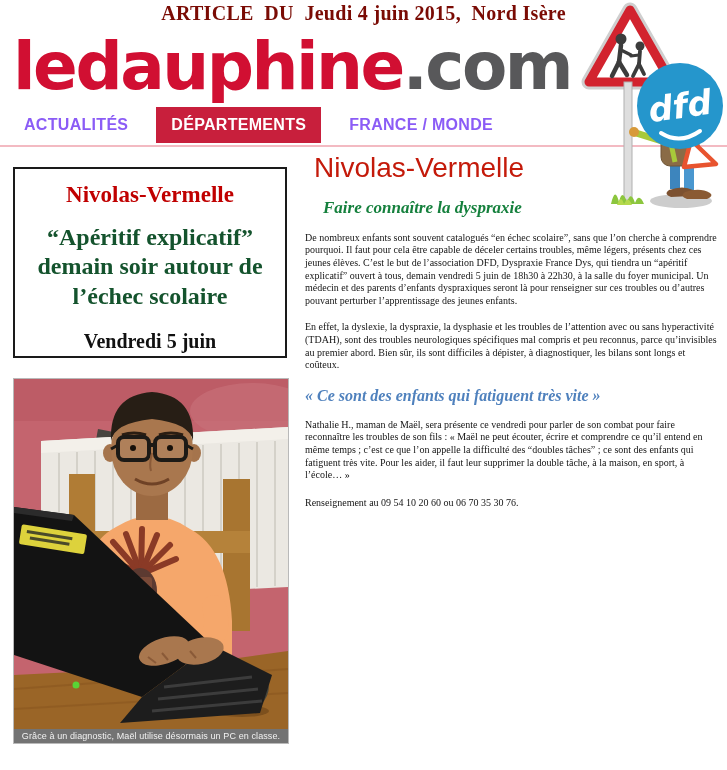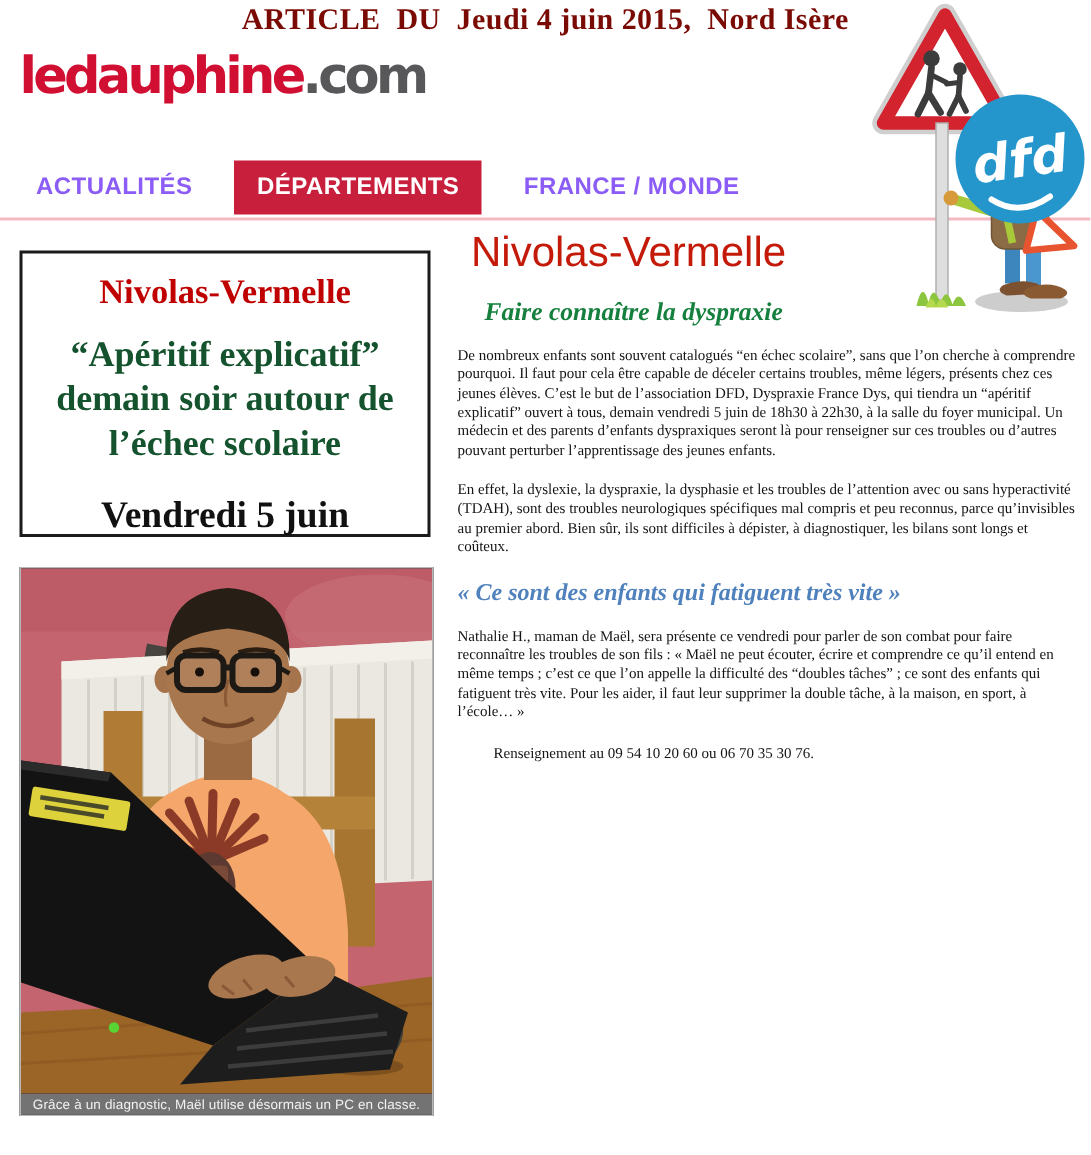--- a/index.html
+++ b/index.html
@@ -10,21 +10,21 @@
   
   .top-line{
     position:absolute;top:2px;left:0;width:727px;text-align:center;
     font-family:"Liberation Serif", serif;font-weight:bold;font-size:20px;
     color:#7a0b04;white-space:pre;letter-spacing:.3px;
   }
   
   .logo{
     position:absolute;top:34px;left:13px;
     font-family:"DejaVu Sans", sans-serif;font-weight:bold;
-    font-size:34px;letter-spacing:-2.5px;line-height:1;cursor:pointer;
+    font-size:66px;letter-spacing:-2.5px;line-height:1;cursor:pointer;
   }
   .logo .main{color:#d10f32;}
   .logo .suffix{color:#58585a;}
   
   .nav{
     position:absolute;top:107px;left:24px;height:36px;
     display:flex;align-items:stretch;
     font-family:"Liberation Sans", sans-serif;font-weight:bold;font-size:16px;
   }
   .nav-item{display:flex;align-items:center;padding:0 16px;color:#8b5cf6;cursor:pointer;letter-spacing:.3px;}
@@ -33,21 +33,21 @@
   .nav-underline{position:absolute;top:145px;left:0;width:727px;height:2px;background:#f3bac2;}
   
   .mascot{position:absolute;top:2px;left:573px;width:154px;height:214px;}
   
   .info-box{
     position:absolute;top:167px;left:13px;width:270px;height:187px;
     border:2px solid #1a1a1a;text-align:center;background:#fff;
   }
   .info-box .box-title{margin-top:13px;font-weight:bold;font-size:23px;color:#c00000;}
   .info-box .box-headline{margin:15px auto 0;width:248px;font-weight:bold;font-size:24px;line-height:1.22;color:#14532d;}
-  .info-box .box-date{margin-top:19px;font-weight:bold;font-size:25px;color:#111;}
+  .info-box .box-date{margin-top:19px;font-weight:bold;font-size:20px;color:#111;}
   
   .photo{
     position:absolute;top:378px;left:13px;width:274px;
     border:1px solid #b9b9b9;background:#000;
   }
   .photo svg{display:block;}
   .photo-caption{
     height:14px;background:#737373;color:#f2f2f2;text-align:center;
     font-family:"Liberation Sans", sans-serif;font-size:9px;line-height:14px;
     letter-spacing:.1px;
@@ -57,21 +57,21 @@
   .article-title{
     font-family:"Liberation Sans", sans-serif;font-size:28px;font-weight:normal;
     color:#c41a0a;margin:0 0 0 9px;line-height:1.1;
   }
   .article-subtitle{
     margin:14px 0 0 18px;color:#15803d;font-weight:bold;font-style:italic;
     font-size:17px;
   }
   .article p{font-size:10px;line-height:1.26;margin:14px 0 0 0;}
   .article .quote{color:#4f81bd;font-weight:bold;font-style:italic;font-size:16px;margin:15px 0 0 0;}
-  .article .contact{margin-top:15px;margin-left:24px;}
+  .article .contact{margin-top:15px;}
 </style>
 </head>
 <body>
 
 <div class="top-line">ARTICLE  DU  Jeudi 4 juin 2015,  Nord Isère</div>
 
 <div class="logo">
   <span class="main">ledauphine</span><span class="suffix">.com</span>
 </div>
 

